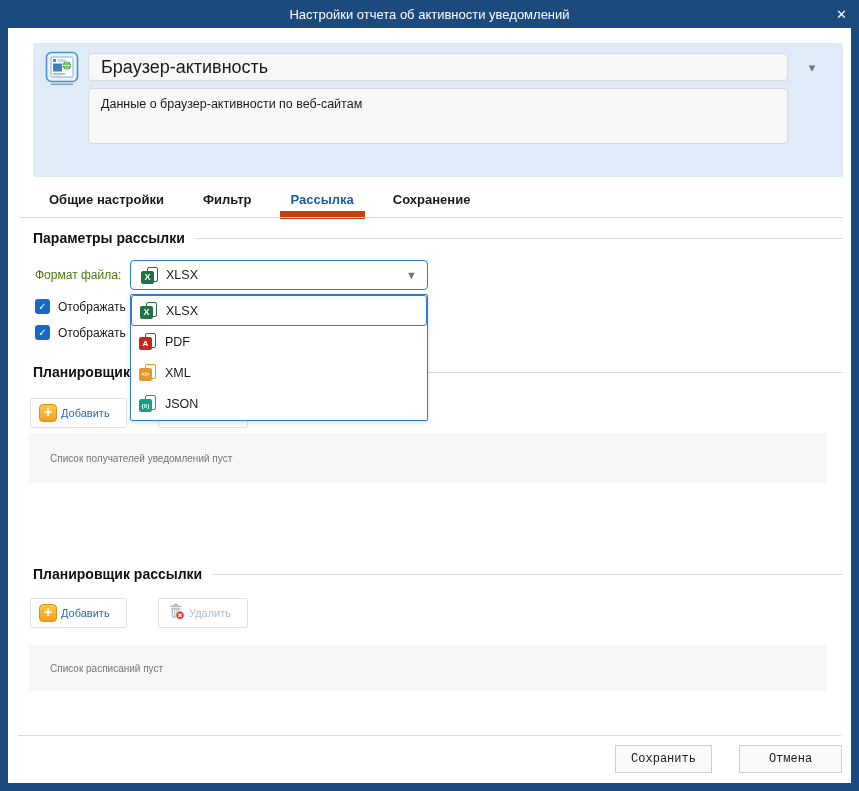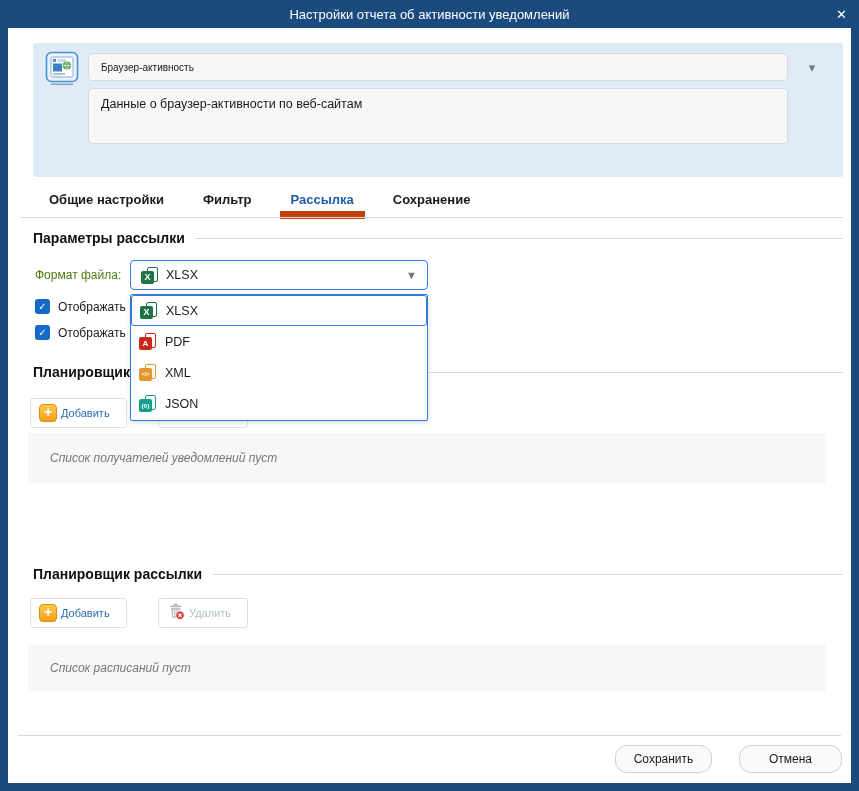--- a/index.html
+++ b/index.html
@@ -8,21 +8,21 @@
   .titlebar{position:absolute;left:0;top:0;width:859px;height:28px;background:#1B4A7E;color:#fff;
     display:flex;align-items:center;justify-content:center;font-size:13px;}
   .close-x{position:absolute;right:12px;top:0;height:28px;display:flex;align-items:center;
     color:#fff;font-size:13px;cursor:pointer;}
   .client{position:absolute;left:8px;top:28px;width:843px;height:755px;background:#fff;}
 
   
   .info-panel{position:absolute;left:25px;top:15px;width:810px;height:134px;background:#DFEBF6;border-radius:2px;}
   .report-icon{position:absolute;left:12px;top:8px;}
   .name-input{position:absolute;left:55px;top:10px;width:700px;height:28px;background:#F7F7F7;
-    border:1px solid #D9D9D9;border-radius:4px;box-sizing:border-box;font-size:10px;color:#1a1a1a;
+    border:1px solid #D9D9D9;border-radius:4px;box-sizing:border-box;font-size:18px;color:#1a1a1a;
     padding:0 12px;font-family:"Liberation Sans",sans-serif;}
   .panel-chevron{position:absolute;left:766px;top:14px;width:26px;height:20px;color:#6F777E;
     font-size:13px;display:flex;align-items:center;justify-content:center;cursor:pointer;}
   .desc-area{position:absolute;left:55px;top:45px;width:700px;height:56px;background:#F7F7F7;
     border:1px solid #D9D9D9;border-radius:4px;box-sizing:border-box;font-size:12.5px;color:#1a1a1a;
     padding:8px 12px;resize:none;font-family:"Liberation Sans",sans-serif;}
 
   
   .tabs{position:absolute;left:0;top:160px;width:843px;padding-left:30px;box-sizing:border-box;display:flex;}
   .tab{font-size:13px;font-weight:bold;color:#1a1a1a;padding:4px 11px 8px 11px;margin-right:17px;cursor:pointer;}
@@ -73,27 +73,27 @@
     display:flex;align-items:center;padding:0 16px 0 8px;cursor:pointer;box-sizing:border-box;}
   .act-btn .bl{font-size:11px;margin-left:4px;}
   .act-btn.add .bl{color:#2B6CB8;}
   .act-btn.del .bl{color:#B3BDC7;}
   .plus{width:18px;height:18px;border-radius:4px;border:1px solid #DD8F12;box-sizing:border-box;
     background:linear-gradient(180deg,#FFC94A,#F49E1D);color:#fff;font-weight:bold;font-size:14px;
     line-height:15px;text-align:center;flex:0 0 18px;}
 
   
   .empty-panel{position:absolute;left:20px;width:798px;background:#F7F7F7;display:flex;align-items:center;}
-  .empty-panel .et{font-size:12px;color:#767676;padding-left:22px;font-style:italic;}
+  .empty-panel .et{font-size:10px;color:#767676;padding-left:22px;}
 
   
   .footer-divider{position:absolute;left:10px;top:707px;width:823px;height:1px;background:#D9D9D9;}
   .foot-btn{position:absolute;top:717px;height:28px;background:#FAFAFA;border:1px solid #CFCFCF;
-    border-radius:12px;font-size:12px;color:#1a1a1a;display:flex;align-items:center;justify-content:center;
-    cursor:pointer;box-sizing:border-box;}
+    border-radius:0;font-size:12px;color:#1a1a1a;display:flex;align-items:center;justify-content:center;
+    cursor:pointer;box-sizing:border-box;font-family:Liberation Mono, monospace;}
 </style>
 </head>
 <body>
 
 <div class="window">
 
   <div class="titlebar">
     <span>Настройки отчета об активности уведомлений</span>
     <span class="close-x">✕</span>
   </div>

